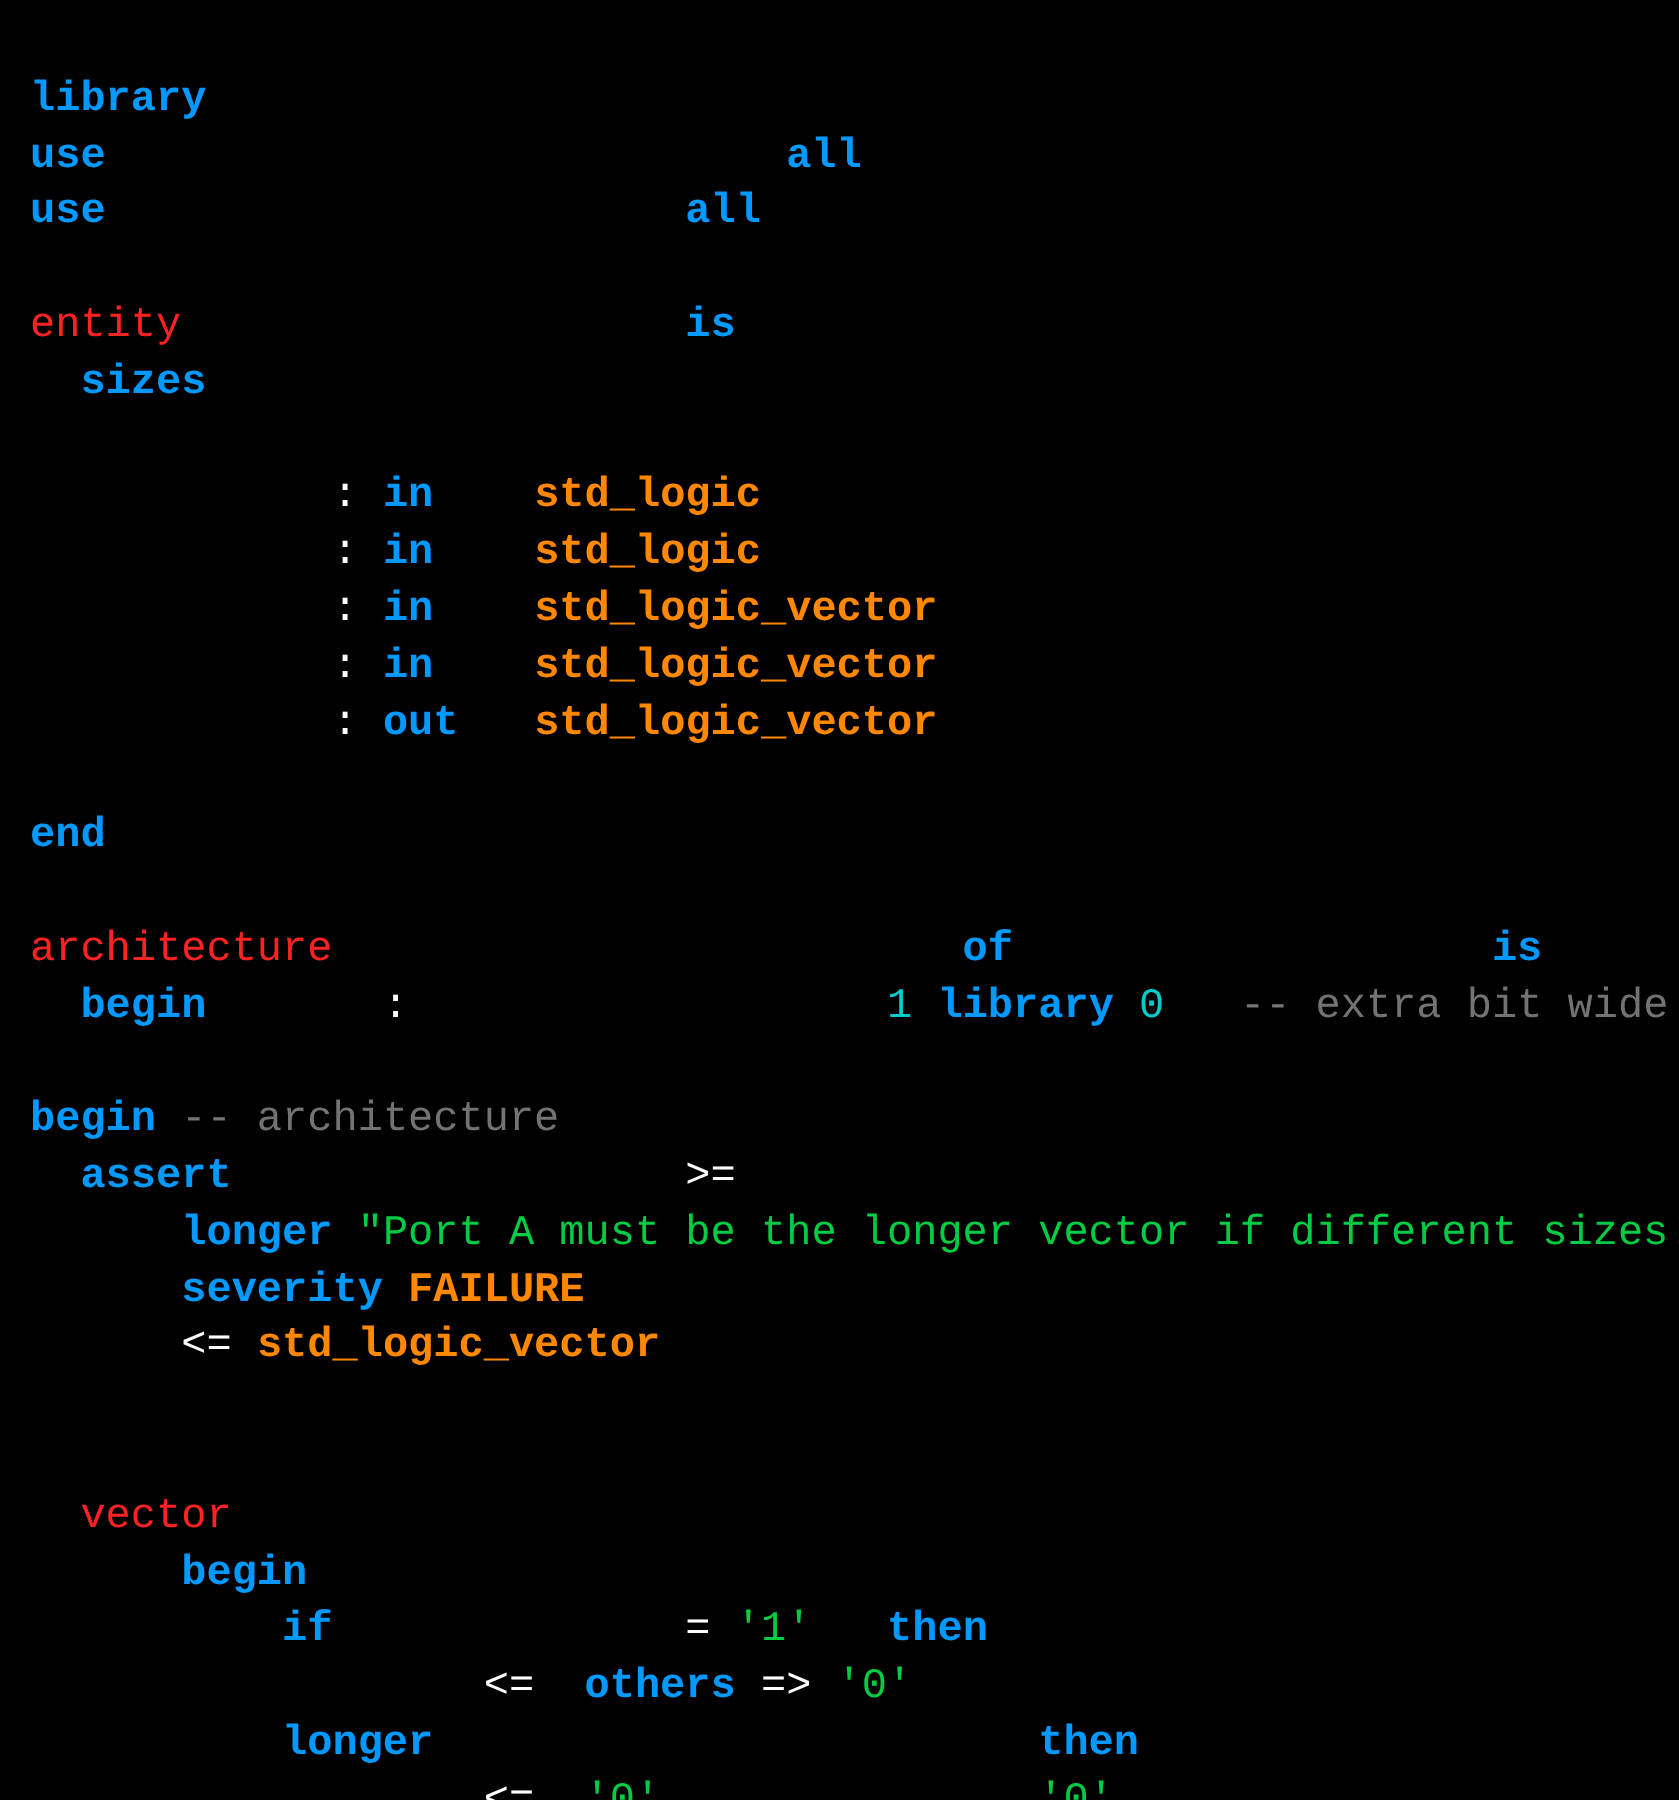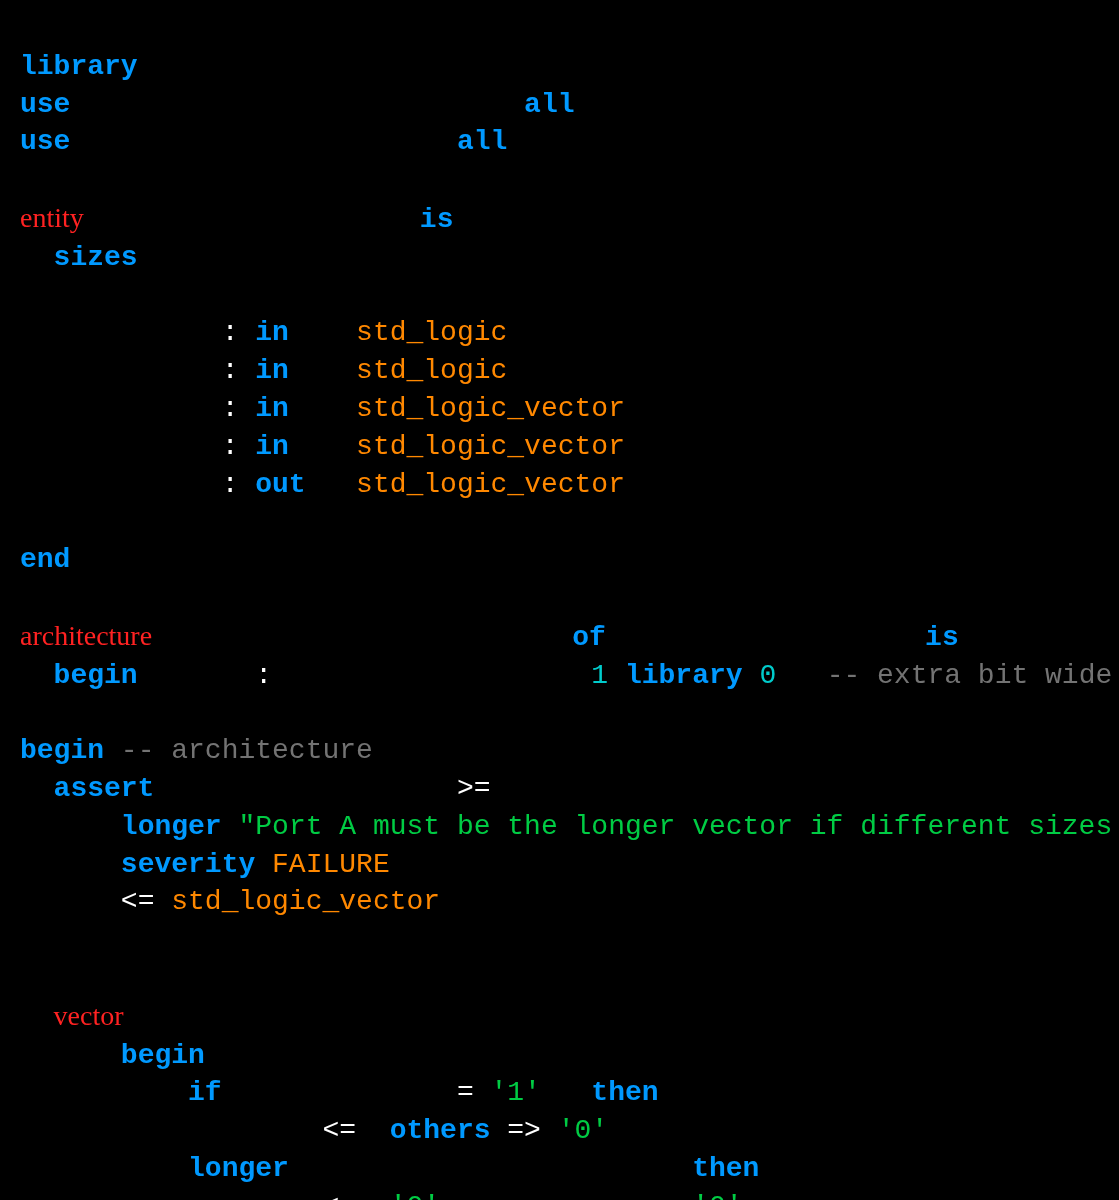--- a/index.html
+++ b/index.html
@@ -8,22 +8,22 @@
       font-family: 'Courier New', Courier, monospace;
       font-size: 28px;
       line-height: 1.35;
       padding: 10px 20px 20px 20px;
       color: #ffffff;
     }
     .code-block {
       white-space: pre;
     }
     .kw-blue { color: #0099ff; font-weight: bold; }
-    .kw-red { color: #ff2222; font-family: Liberation Serif, serif; }
-    .kw-orange { color: #ff8800; }
+    .kw-red { color: #ff2222; }
+    .kw-orange { color: #ff8800; font-weight: bold; }
     .kw-green { color: #00cc44; }
     .kw-comment { color: #737373; }
     .kw-white { color: #ffffff; }
     .kw-teal { color: #00cccc; }
   </style>
 </head>
 <body>
 
 <div class="code-block">
 <span class="kw-blue">library</span>

